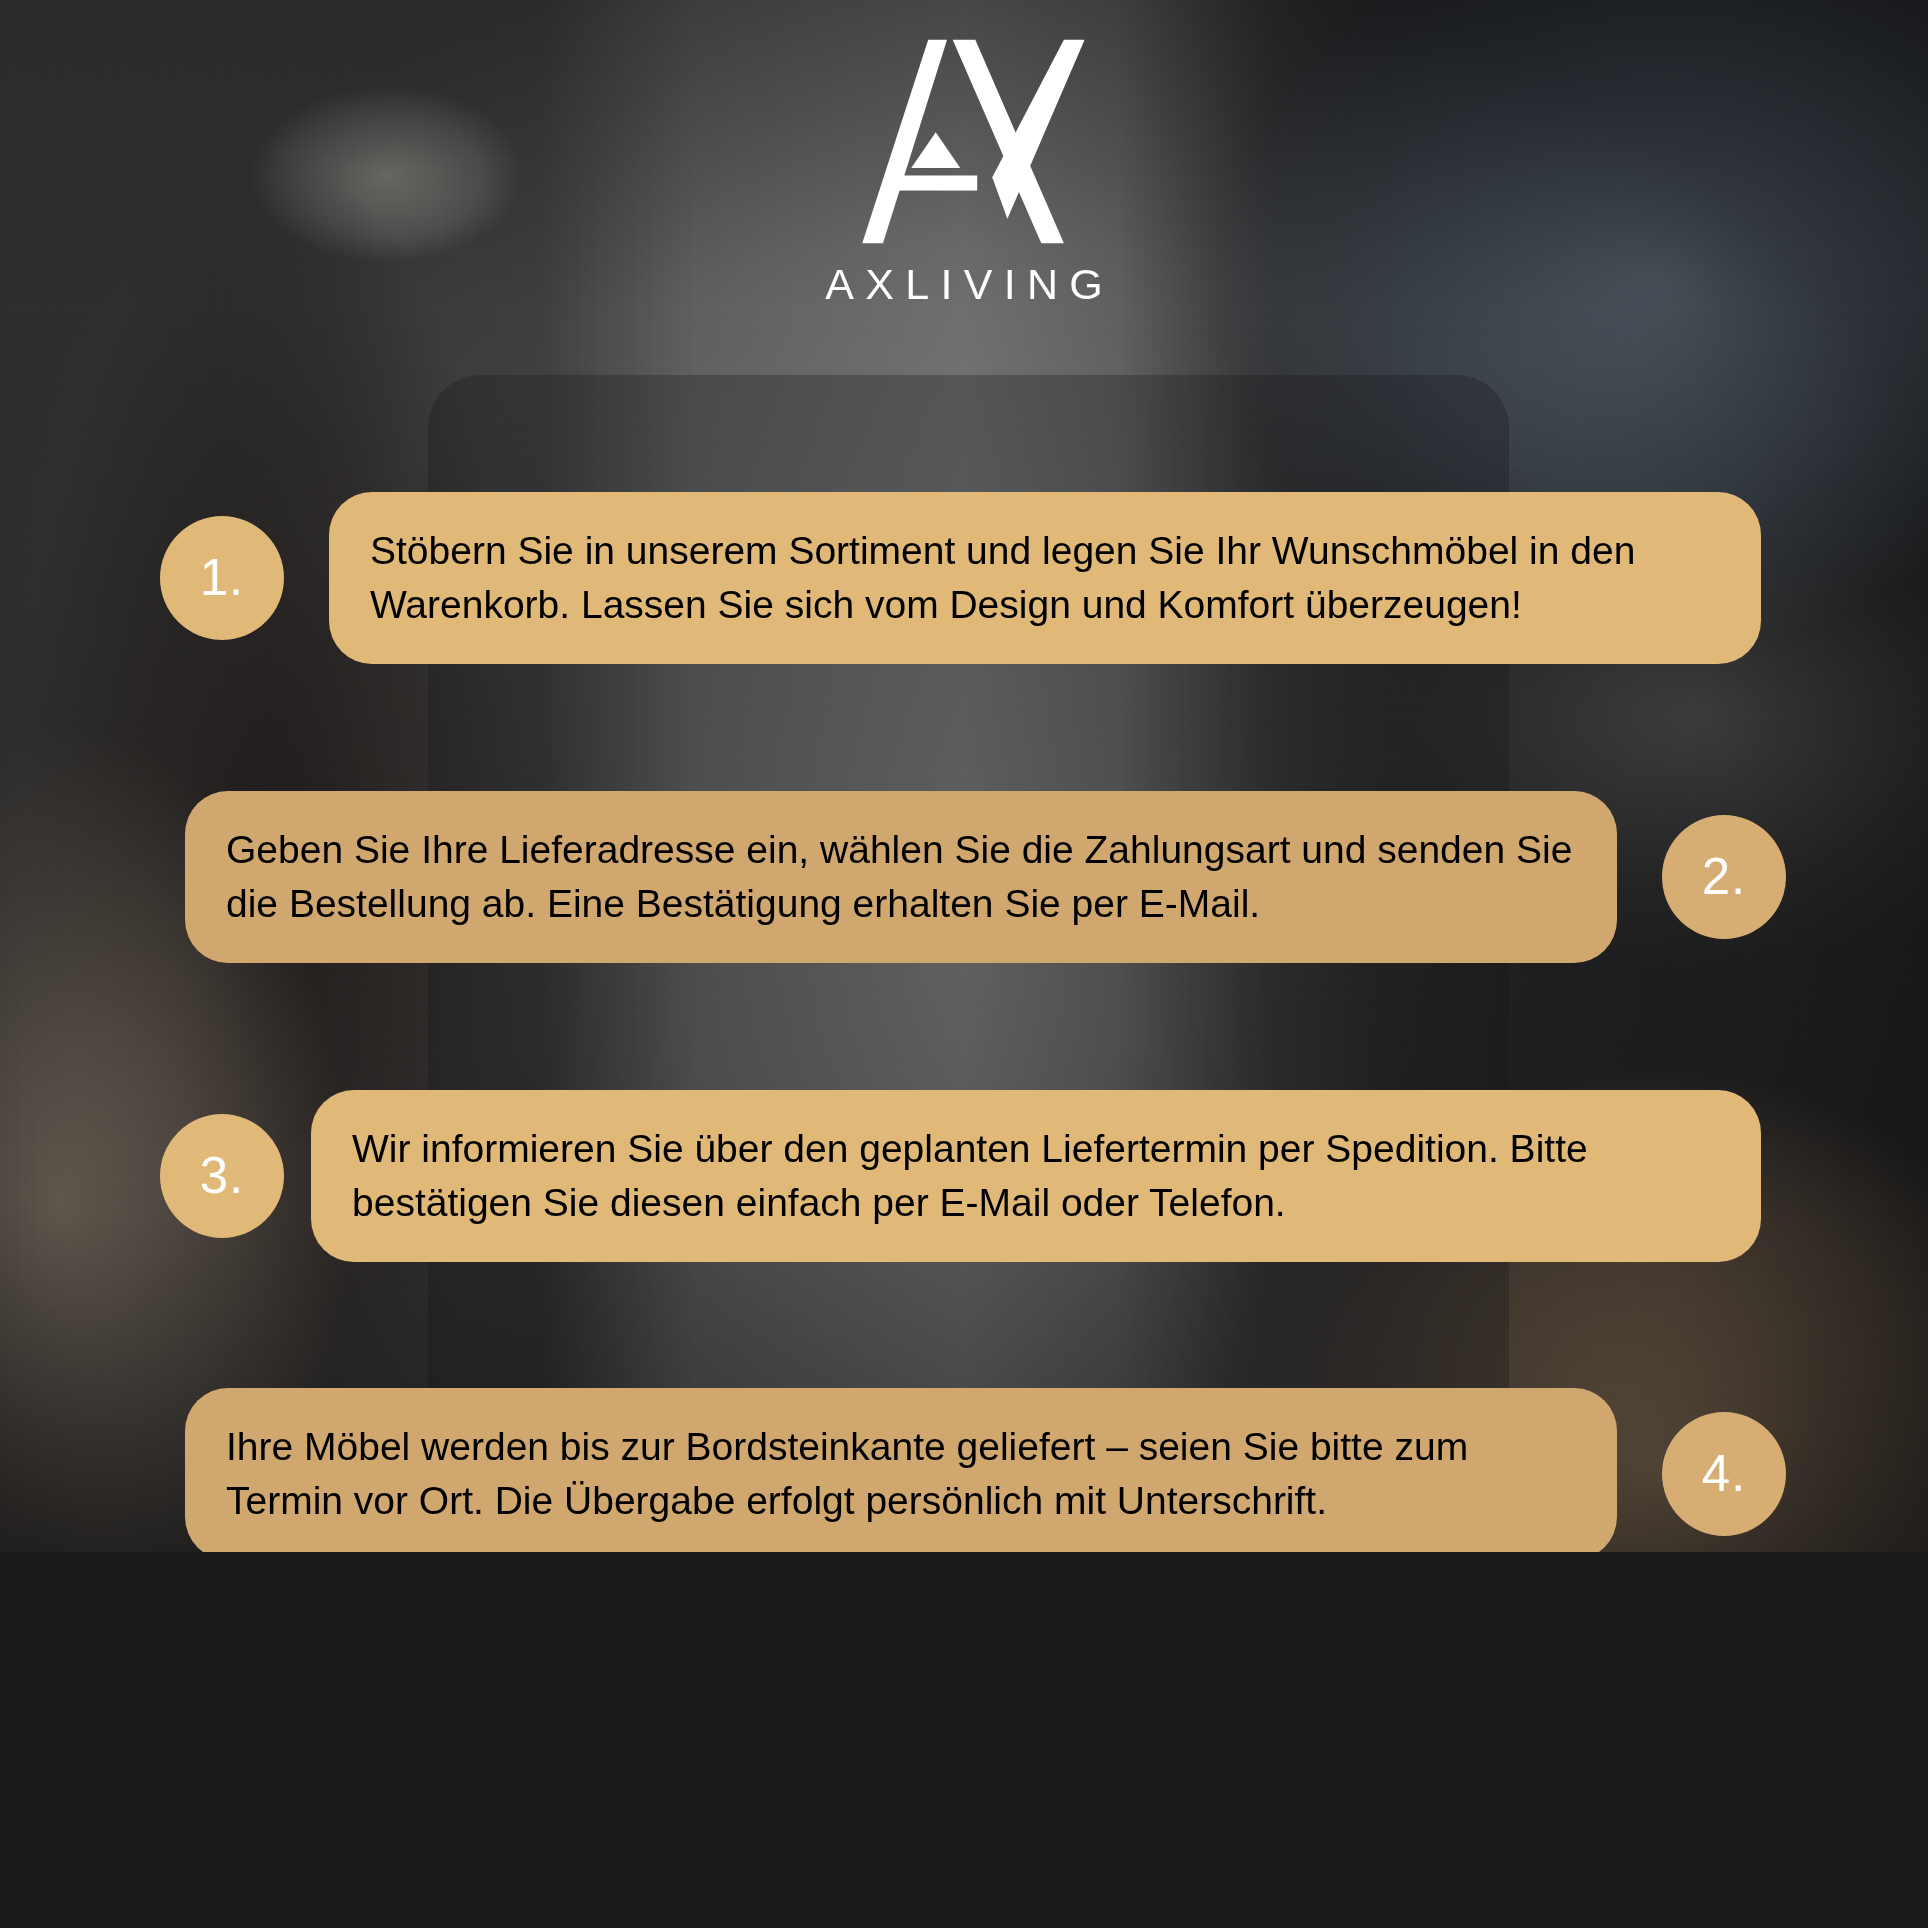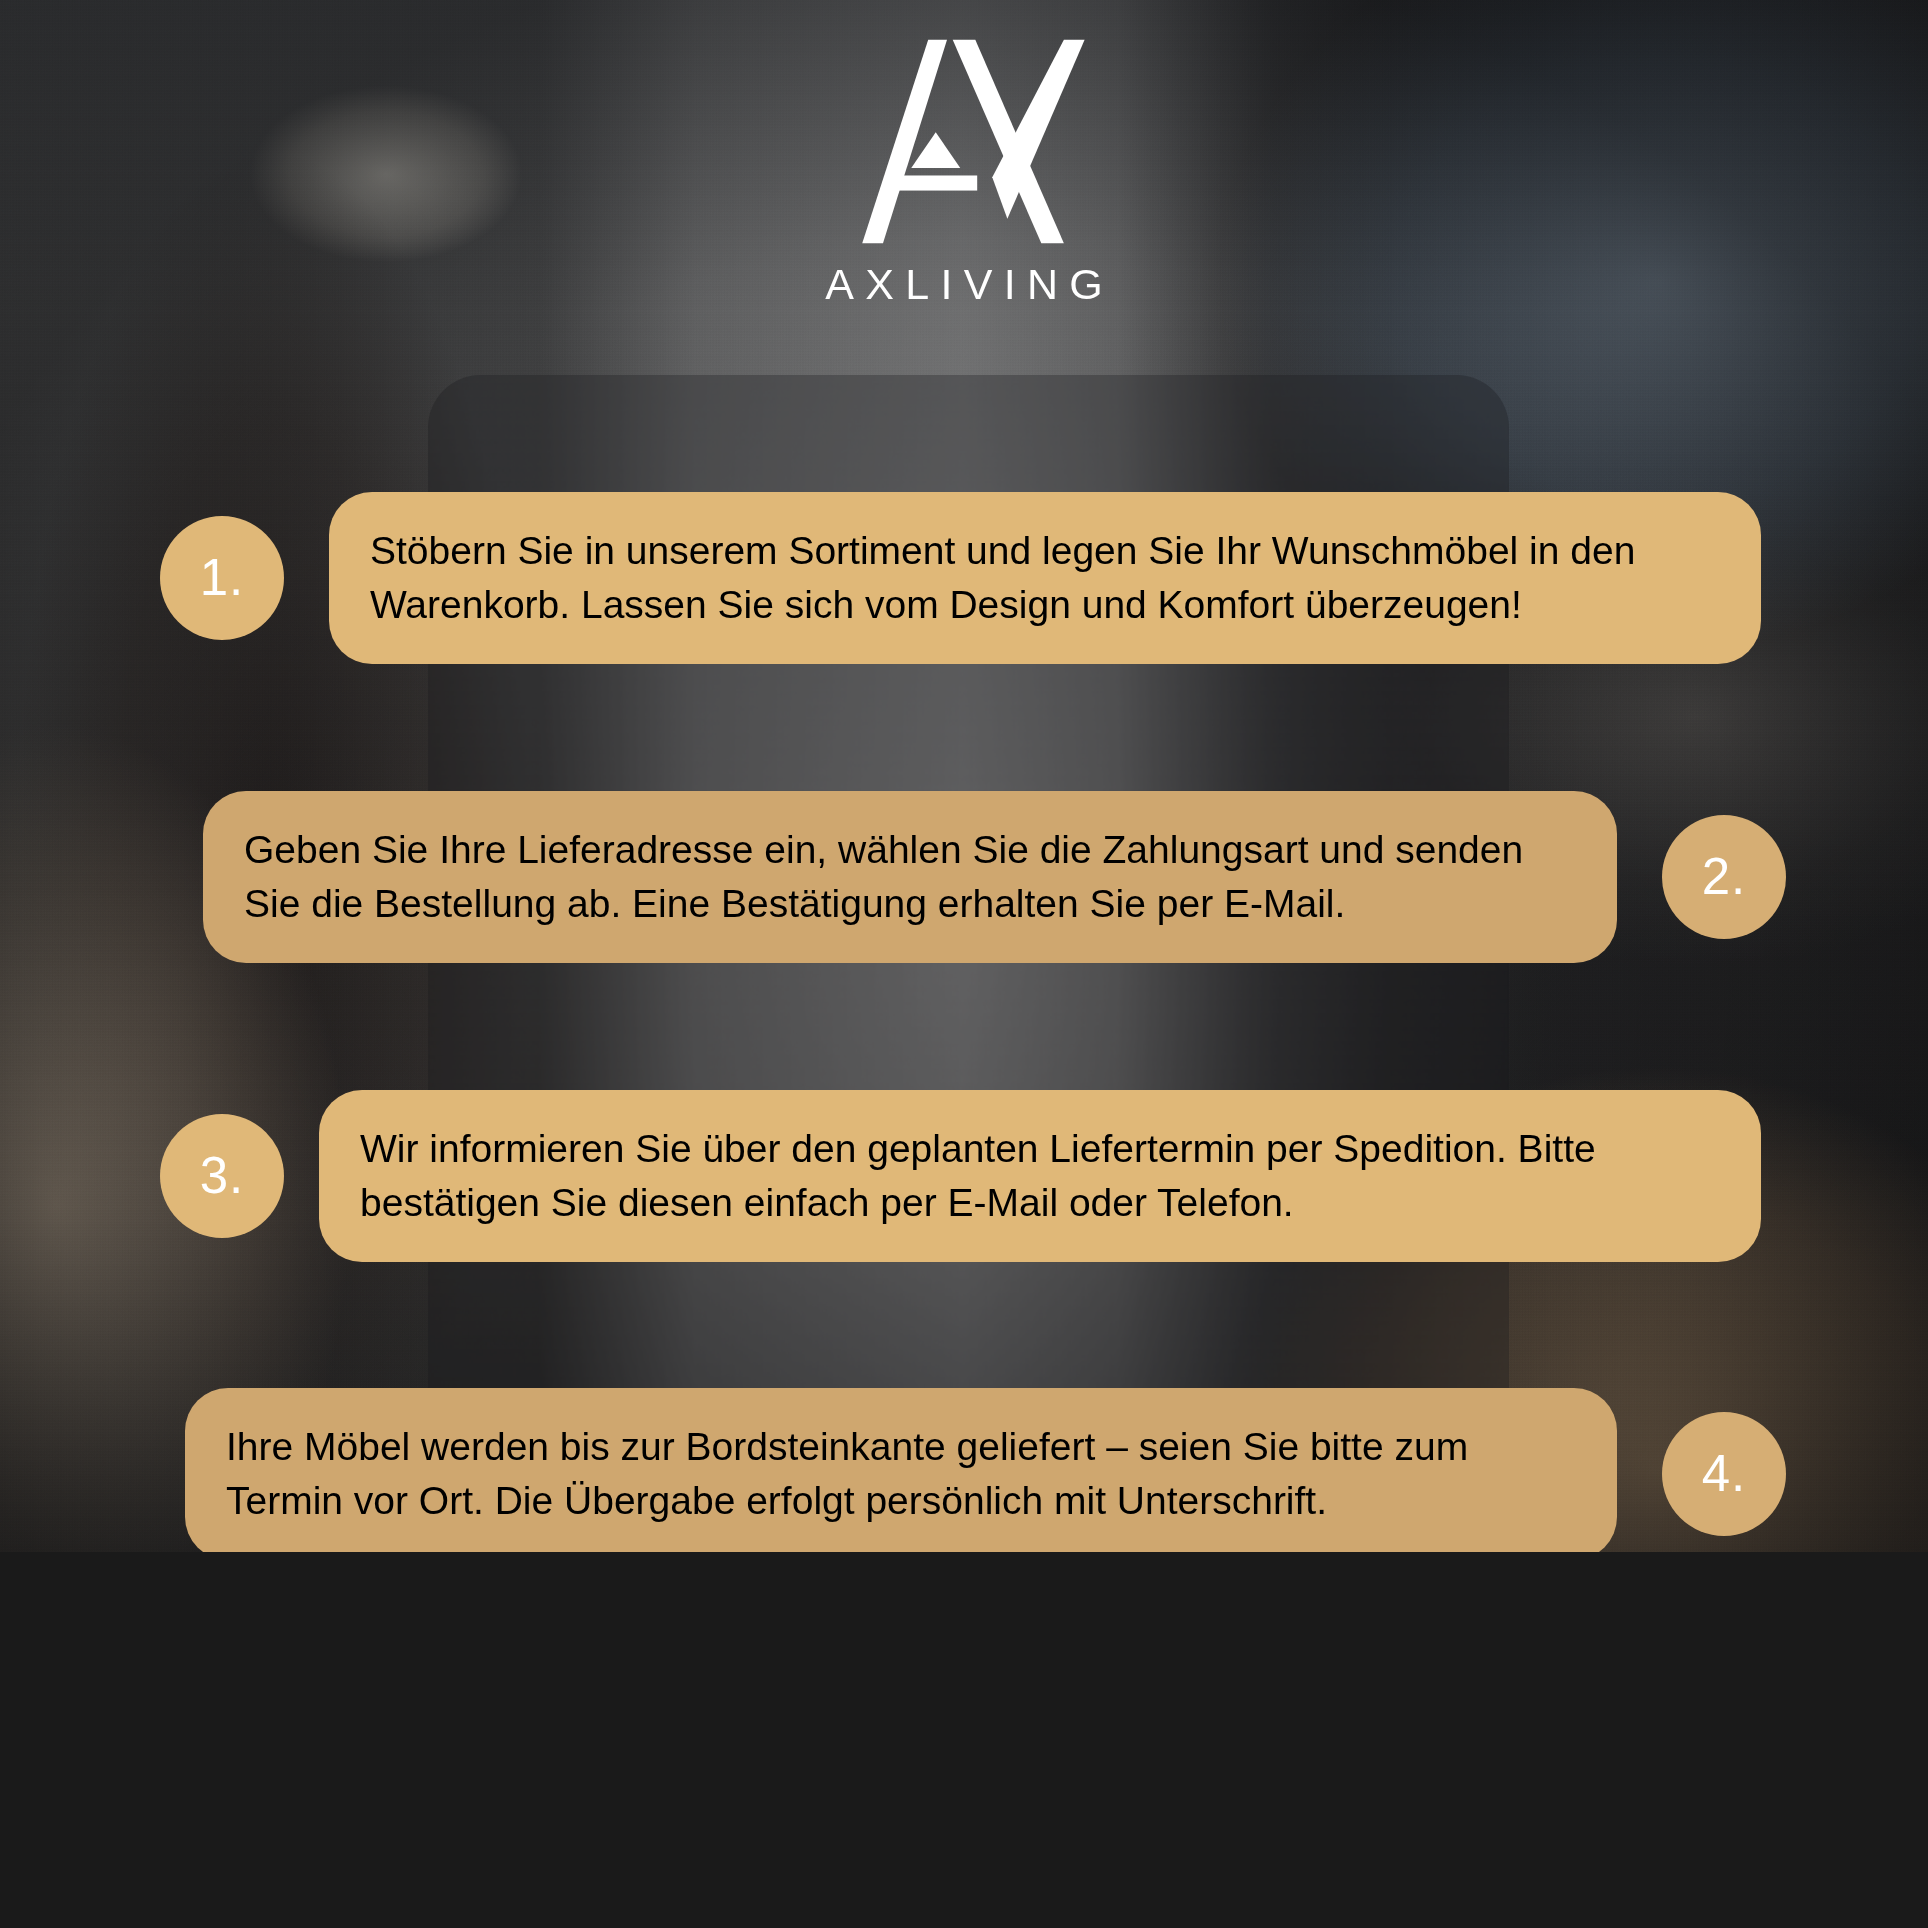--- a/index.html
+++ b/index.html
@@ -136,24 +136,24 @@
     font-weight: 400;
     font-family: "Liberation Sans", sans-serif;
   }
   .bubble.dim { background: #cfa76f; }
 
   
   #step-1 { left: 160px; top: 492px; width: 1601px; }
   #step-1 .bubble { margin-left: 45px; }
 
   #step-2 { left: 185px; top: 791px; width: 1601px; }
-  #step-2 .bubble { margin-right: 45px; margin-left: 18px; }
+  #step-2 .bubble { margin-right: 45px; }
 
   #step-3 { left: 160px; top: 1090px; width: 1601px; }
-  #step-3 .bubble { margin-left: 35px; }
+  #step-3 .bubble { margin-left: 27px; }
 
   #step-4 { left: 185px; top: 1388px; width: 1601px; }
   #step-4 .bubble { margin-right: 45px; }
 
   #step-5 { left: 160px; top: 1686px; width: 1601px; }
   #step-5 .bubble { margin-left: 45px; }
 </style>
 </head>
 <body>
 

